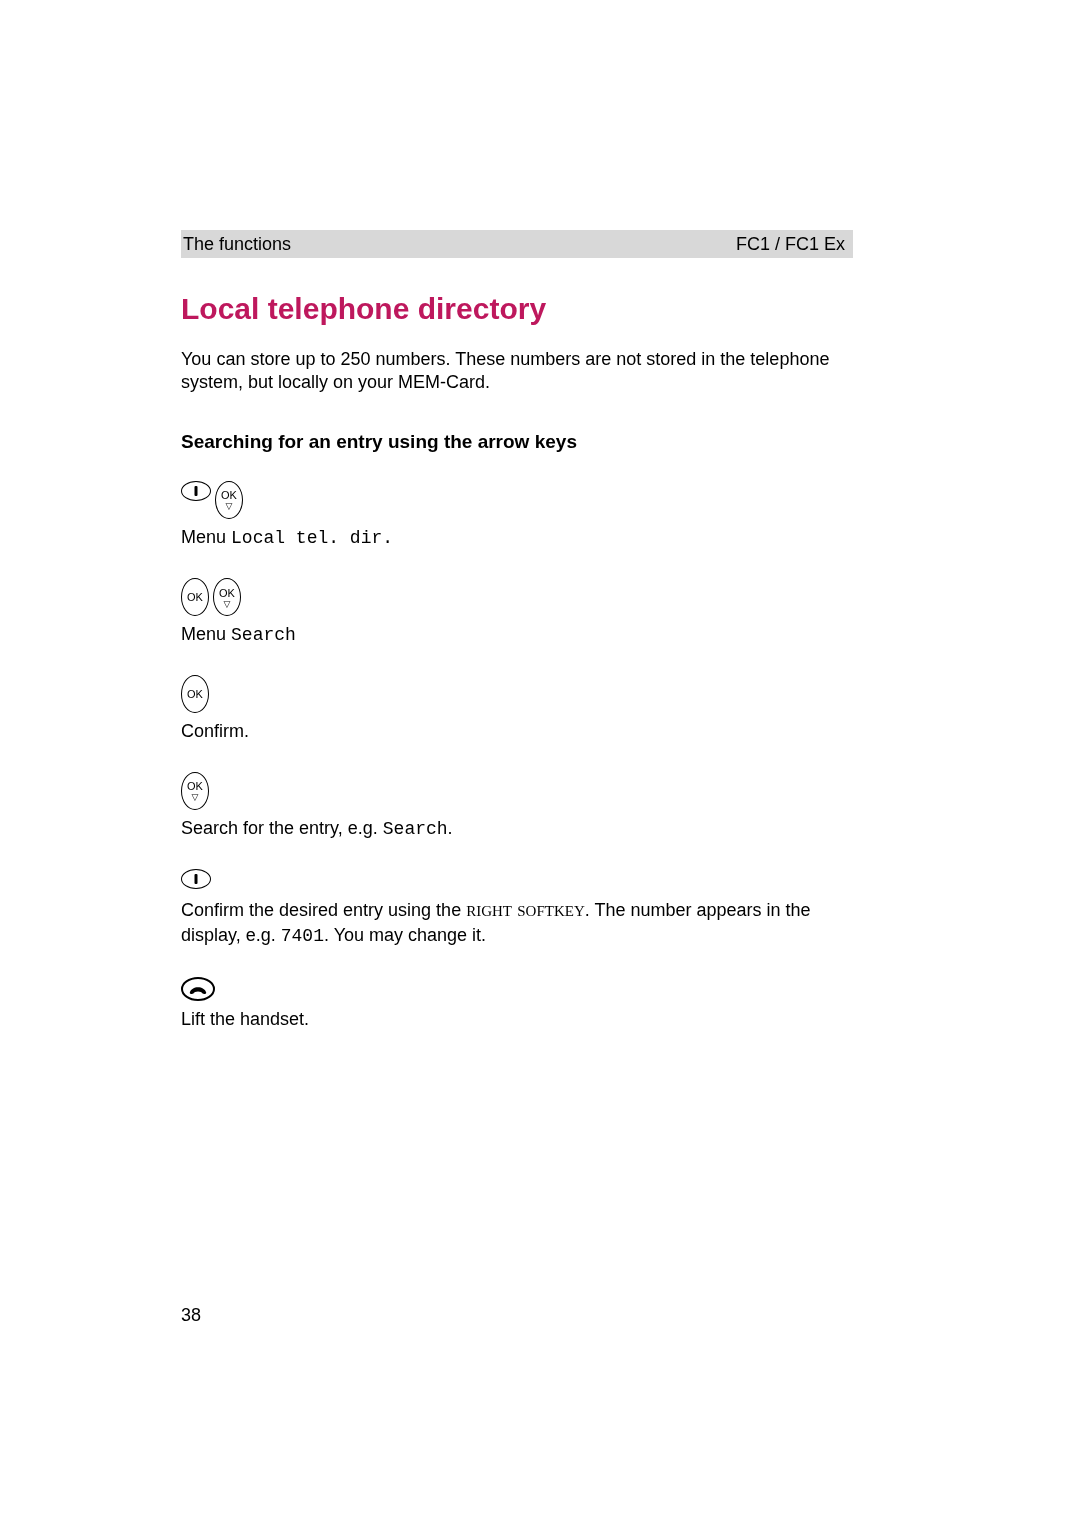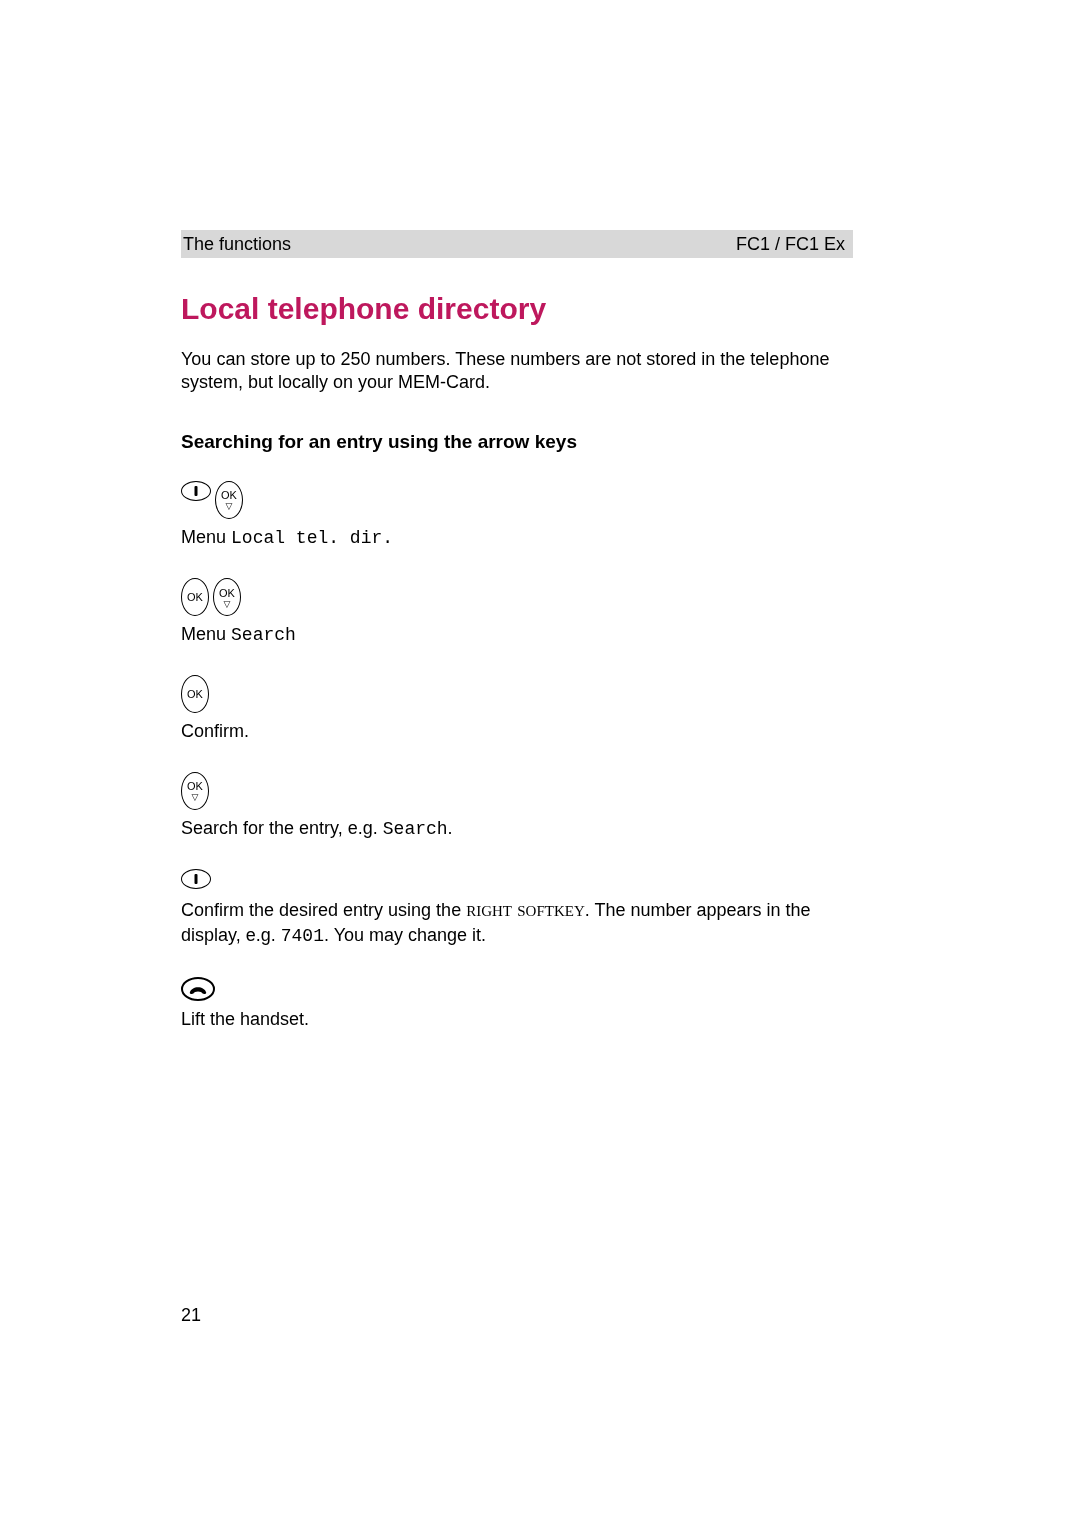--- a/index.html
+++ b/index.html
@@ -196,15 +196,15 @@
     <div class="icons-row">
       <span class="icon-handset">
         <svg viewBox="0 0 24 16">
           <path d="M3 12 C 5 4, 19 4, 21 12 C 21 13, 19 14, 17 13 C 16 10, 8 10, 7 13 C 5 14, 3 13, 3 12 Z" fill="#000"></path>
         </svg>
       </span>
     </div>
     <div class="step-text">Lift the handset.</div>
   </div>
 
-  <div class="page-number">21</div>
+  <div class="page-number">38</div>
 
 </div>
 
 </body></html>

